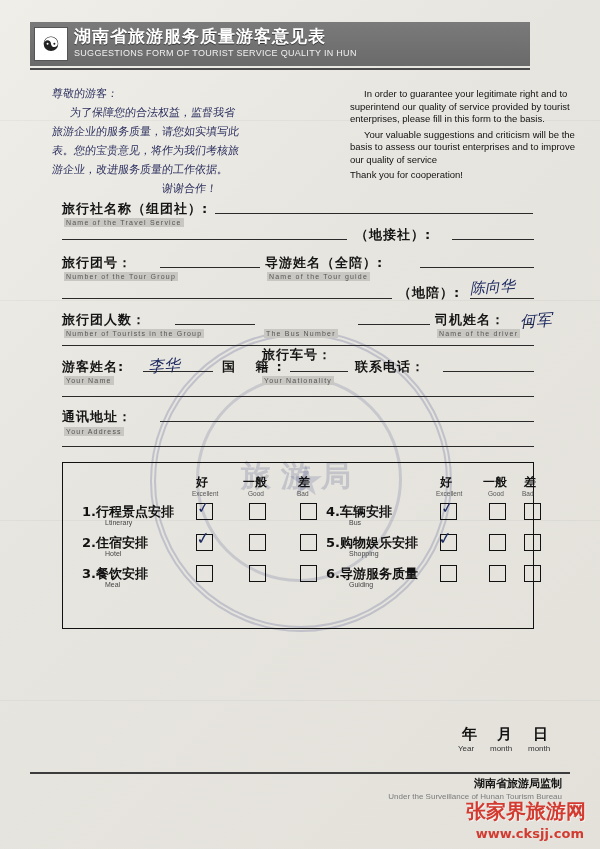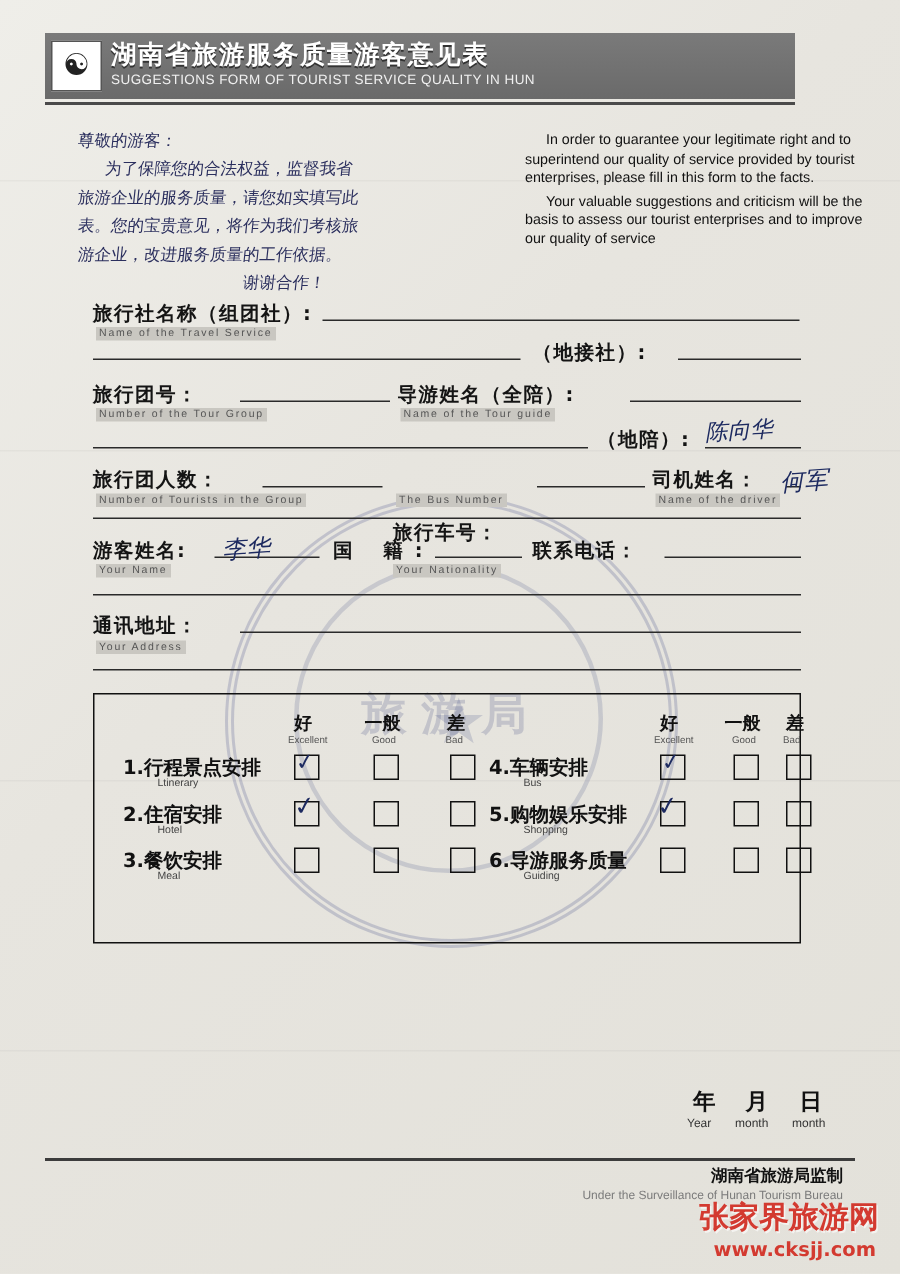--- a/index.html
+++ b/index.html
@@ -200,22 +200,23 @@
   <div class="intro-cn">
     <span class="ln">尊敬的游客：</span>
     <span class="ln ind">为了保障您的合法权益，监督我省</span>
     <span class="ln">旅游企业的服务质量，请您如实填写此</span>
     <span class="ln">表。您的宝贵意见，将作为我们考核旅</span>
     <span class="ln">游企业，改进服务质量的工作依据。</span>
     <span class="ln sign">谢谢合作！</span>
   </div>
 
   <div class="intro-en">
-    <p class="indent">In order to guarantee your legitimate right and to superintend our quality of service provided by tourist enterprises, please fill in this form to the facts.</p>
+    <p class="indent">In order to guarantee your legitimate right and to superintend our quality of service provided by tourist enterprises, please fill in this form to the basis.</p>
     <p class="indent">Your valuable suggestions and criticism will be the basis to assess our tourist enterprises and to improve our quality of service</p>
+    <p>Thank you for cooperation!</p>
   </div>
 
   <div class="fld-cn" style="left:62px;top:200px;">旅行社名称（组团社）:</div>
   <div class="fld-en" style="left:64px;top:218px;">Name  of  the  Travel  Service</div>
   <div class="line" style="left:215px;top:213px;width:318px;"></div>
 
   <div class="fld-cn" style="left:355px;top:226px;">（地接社）:</div>
   <div class="line" style="left:452px;top:239px;width:82px;"></div>
   <div class="line" style="left:62px;top:239px;width:285px;"></div>
 

